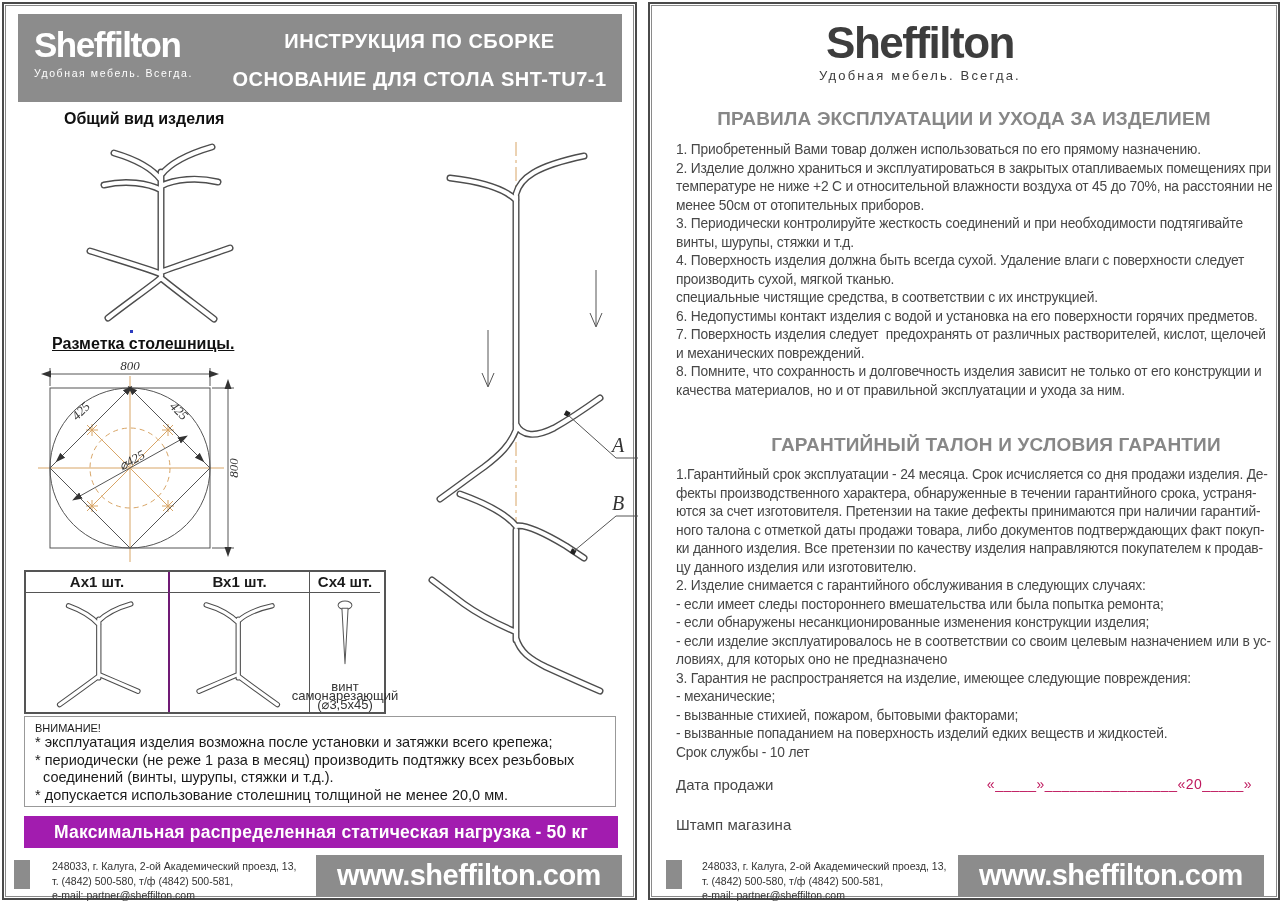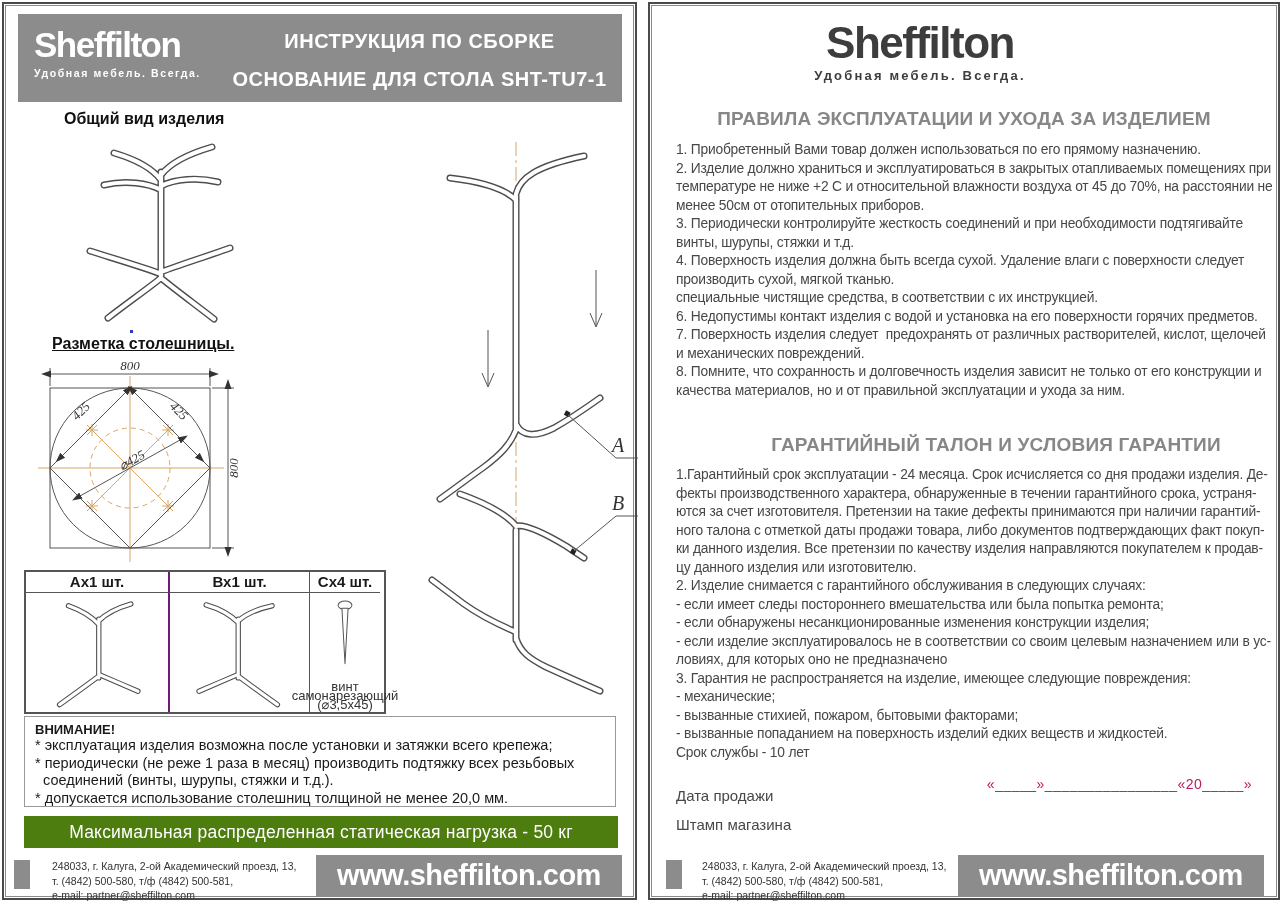--- a/index.html
+++ b/index.html
@@ -7,21 +7,21 @@
        font-family:"Liberation Sans",sans-serif;color:#1a1a1a;overflow:hidden;}
   .page{position:absolute;top:2px;height:894px;border:2px solid #4a4a4a;background:#fff;}
   .page .frame{position:absolute;inset:1px;border:1px solid #8a8a8a;pointer-events:none;}
   .pg-left{left:2px;width:631px;}
   .pg-right{left:648px;width:628px;}
 
   
   .lp-header{position:absolute;left:14px;top:10px;width:604px;height:88px;background:#8c8c8c;}
   .logo-wrap{position:absolute;left:16px;top:12px;}
   .logo-txt{font-size:35px;font-weight:bold;color:#fff;letter-spacing:-1.5px;line-height:38px;}
-  .logo-tag{font-size:10.5px;font-weight:bold;color:#fff;letter-spacing:1.6px;margin-top:3px;text-align:center;}
+  .logo-tag{font-size:10.5px;font-weight:normal;color:#fff;letter-spacing:1.6px;margin-top:3px;text-align:center;}
   .lp-title1{position:absolute;left:205px;right:6px;top:16px;text-align:center;
              color:#fff;font-weight:bold;font-size:20px;letter-spacing:.5px;}
   .lp-title2{position:absolute;left:205px;right:6px;top:54px;text-align:center;
              color:#fff;font-weight:bold;font-size:20px;letter-spacing:.5px;}
   .sec-label{position:absolute;font-size:16px;font-weight:bold;color:#111;}
   .underlined{text-decoration:underline;}
   .stray-dot{position:absolute;left:126px;top:326px;width:3px;height:3px;background:#2b3bbf;}
   .gv-svg{position:absolute;left:50px;top:124px;}
   .dim-svg{position:absolute;left:26px;top:348px;}
   .asm-svg{position:absolute;left:384px;top:130px;}
@@ -29,25 +29,25 @@
   .parts-table{position:absolute;left:20px;top:566px;width:358px;height:140px;
                border:2px solid #555;display:grid;grid-template-columns:142px 142px 70px;
                grid-template-rows:21px 1fr;background:#fff;}
   .pt-h{border-bottom:1px solid #555;font-size:15px;font-weight:bold;text-align:center;line-height:20px;}
   .pt-h.mid,.pt-c.mid{border-left:2px solid #701a75;border-right:1px solid #555;}
   .pt-c{display:flex;flex-direction:column;align-items:center;justify-content:center;}
   .c-note{font-size:13px;line-height:9px;color:#333;text-align:center;margin-top:12px;}
 
   .attention{position:absolute;left:20px;top:712px;width:592px;height:91px;border:1px solid #999;
              padding:5px 10px;box-sizing:border-box;}
-  .att-title{font-size:13px;font-weight:bold;}
+  .att-title{font-size:11px;font-weight:normal;}
   .att-line{font-size:14.5px;line-height:17.5px;white-space:pre;}
 
-  .banner{position:absolute;left:20px;top:812px;width:594px;height:32px;background:#4d7c0f;
-          color:#fff;font-weight:normal;font-size:17.5px;text-align:center;line-height:32px;letter-spacing:.2px;}
+  .banner{position:absolute;left:20px;top:812px;width:594px;height:32px;background:#a21caf;
+          color:#fff;font-weight:bold;font-size:17.5px;text-align:center;line-height:32px;letter-spacing:.2px;}
 
   .footer-sq{position:absolute;left:10px;top:856px;width:16px;height:29px;background:#8c8c8c;}
   .footer-addr{position:absolute;left:48px;top:855px;font-size:10.5px;line-height:14.5px;color:#333;}
   .footer-url{position:absolute;left:312px;top:851px;width:306px;height:41px;background:#8c8c8c;
               color:#fff;font-size:29px;font-weight:bold;text-align:center;line-height:41px;letter-spacing:-.5px;}
   .pg-right .footer-sq{left:16px;}
   .pg-right .footer-addr{left:52px;}
   .pg-right .footer-url{left:308px;}
 
   
@@ -55,21 +55,21 @@
   .rp-logo .logo-txt{color:#3d3d3d;font-size:44px;line-height:46px;}
   .rp-logo .logo-tag{color:#3d3d3d;font-size:13px;letter-spacing:2.2px;margin-top:2px;}
   .rp-h{position:absolute;left:0;width:100%;text-align:center;font-size:19px;font-weight:bold;
         color:#878787;letter-spacing:.2px;}
   .rp-rules-h{top:104px;}
   .rp-warr-h{top:430px;padding-left:32px;}
   .rp-text{position:absolute;left:26px;width:588px;color:#474747;}
   .rp-rules{top:137px;}
   .rp-warr{top:462px;}
   .rp-line{font-size:13.8px;line-height:18.5px;letter-spacing:-.2px;white-space:pre;}
-  .sale-row{position:absolute;left:26px;top:772px;width:574px;color:#474747;font-size:15px;margin-top:11px;}
+  .sale-row{position:absolute;left:26px;top:772px;width:574px;color:#474747;font-size:15px;}
   .sale-blank{position:absolute;right:26px;top:772px;color:#be185d;font-size:14px;letter-spacing:.5px;}
   .stamp{position:absolute;left:26px;top:812px;color:#474747;font-size:15px;}
 
   
   .t-out{fill:none;stroke:#4d4d4d;stroke-width:7;stroke-linecap:round;stroke-linejoin:round;}
   .t-in{fill:none;stroke:#fff;stroke-width:4.2;stroke-linecap:round;stroke-linejoin:round;}
   .t-out.sm{stroke-width:6;}
   .t-in.sm{stroke-width:3.6;}
   .thin{fill:none;stroke:#555;stroke-width:1;}
   .orange{fill:none;stroke:#d8a566;stroke-width:1;}

